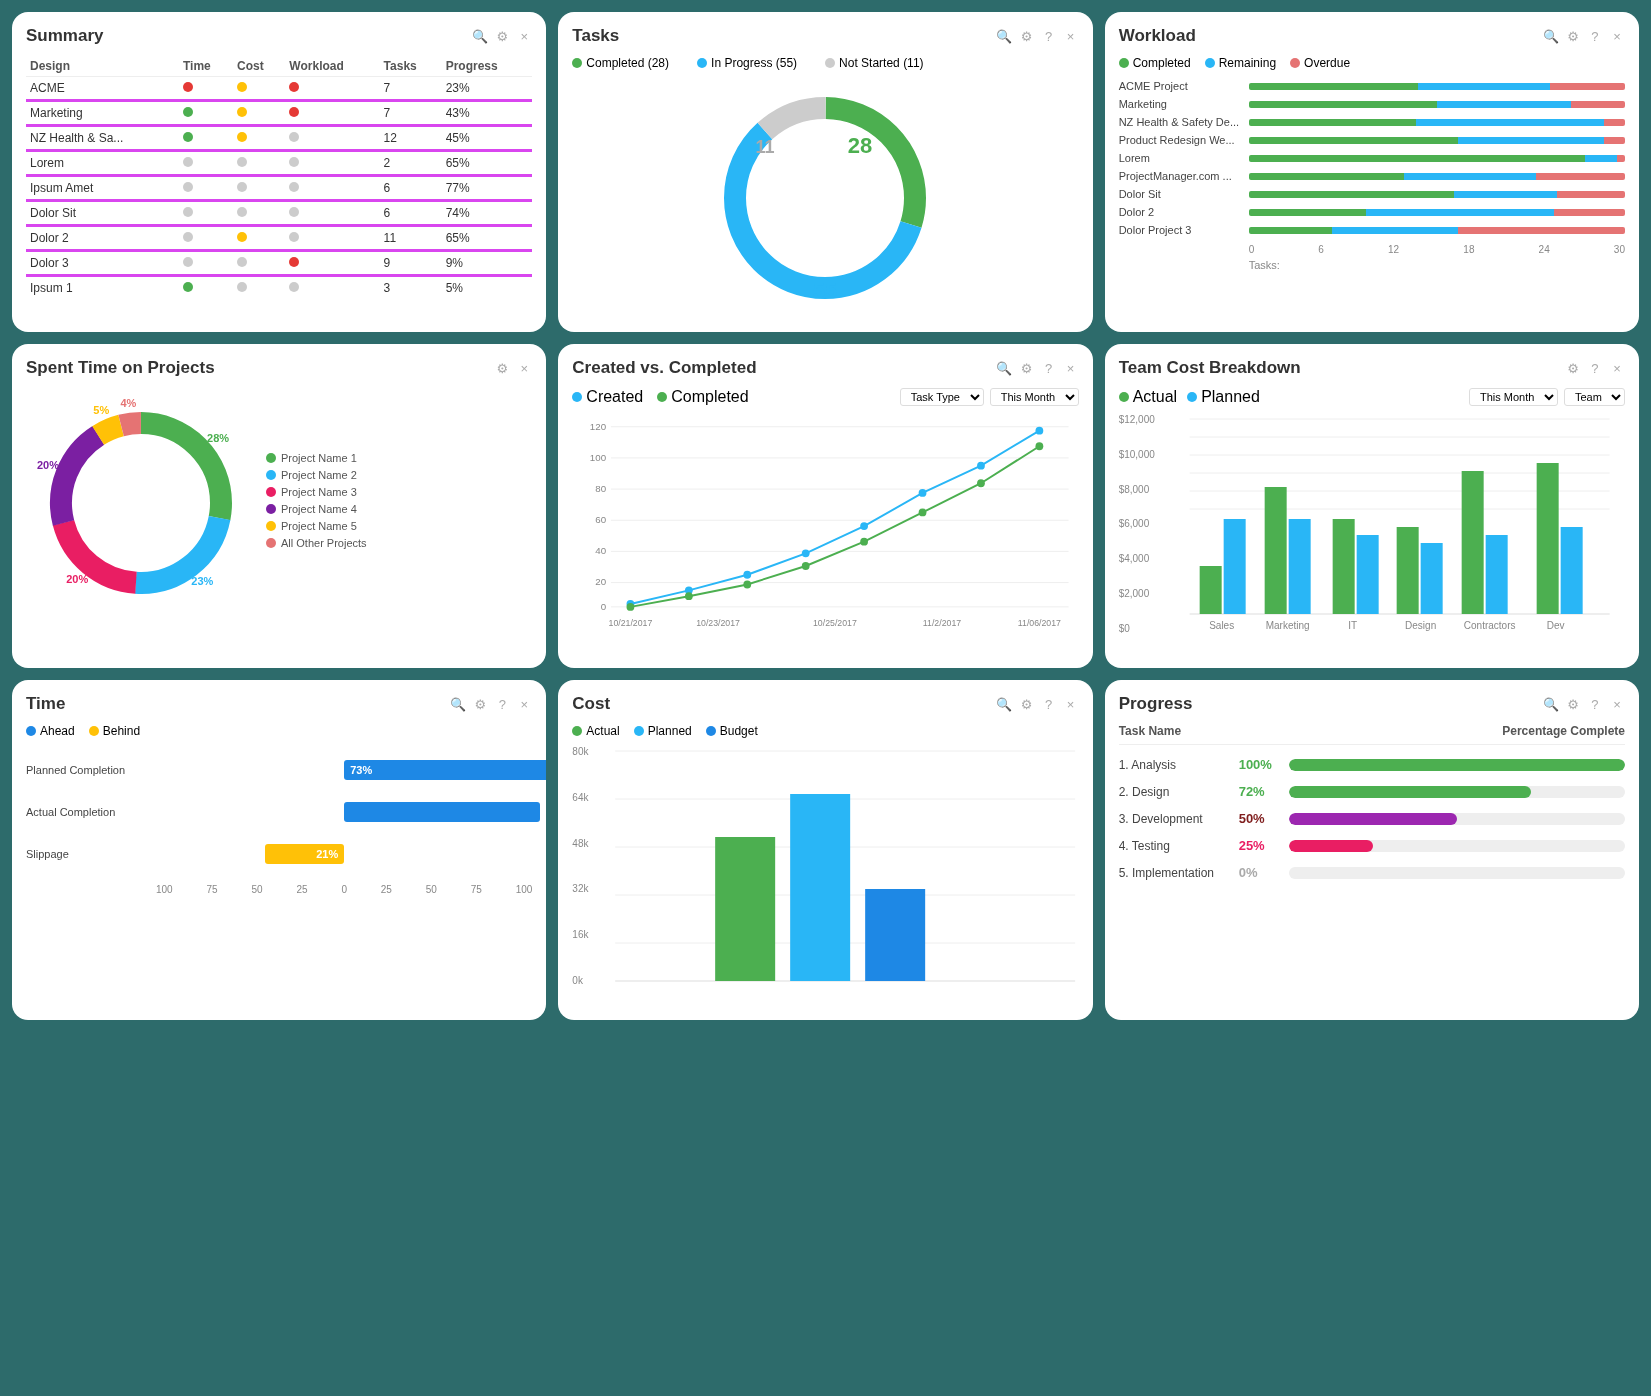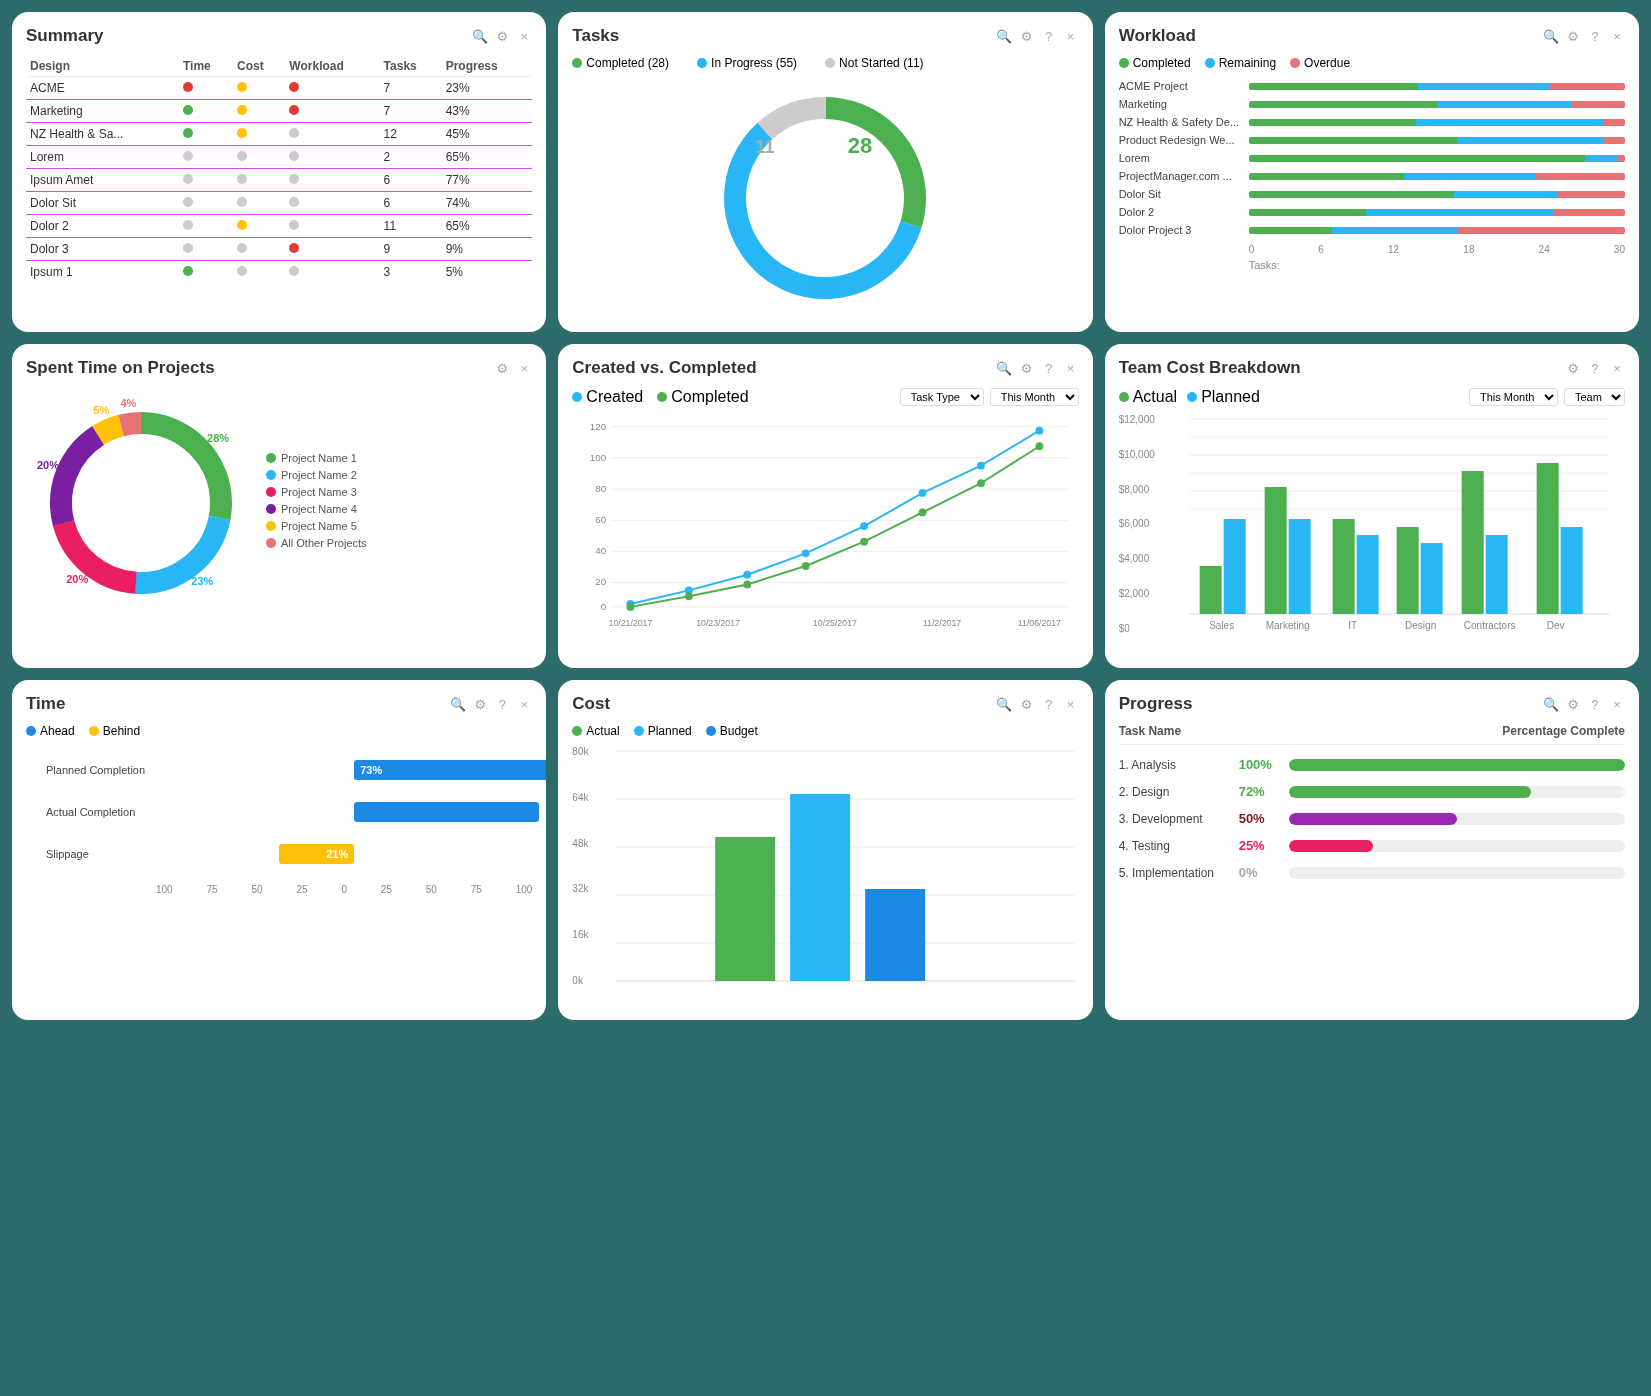--- a/index.html
+++ b/index.html
@@ -59,21 +59,21 @@
       font-weight: 600;
       padding: 3px 4px;
       border-bottom: 1px solid #eee;
     }
     .summary-table td {
       padding: 4px 4px;
       color: #333;
       font-size: 12px;
     }
     .summary-table tr:not(:last-child) td {
-      border-bottom: 1px solid #d946ef;
+      border-bottom: 3px solid #d946ef;
     }
     .dot {
       width: 10px; height: 10px;
       border-radius: 50%;
       display: inline-block;
     }
 
     
     .tasks-legend {
       display: flex;
@@ -119,21 +119,21 @@
     .spent-legend-item { display: flex; align-items: center; gap: 5px; margin-bottom: 5px; }
     .spent-content { display: flex; align-items: center; gap: 10px; }
     .cvc-dropdown {
       border: 1px solid #ddd; border-radius: 3px;
       padding: 1px 6px; font-size: 11px; cursor: pointer; background: #fff;
     }
 
     
     .time-legend { display: flex; gap: 14px; font-size: 12px; margin-bottom: 10px; align-items: flex-end; }
     .time-row { display: flex; align-items: center; font-size: 12px; }
-    .time-label { width: 130px; color: #444; font-size: 11px; margin-left: 20px; }
+    .time-label { width: 130px; color: #444; font-size: 11px; }
 
     
     .cost-legend { display: flex; gap: 14px; font-size: 12px; margin-bottom: 8px; }
     .progress-row { display: flex; align-items: center; margin-bottom: 12px; }
     .progress-task-name { width: 120px; color: #444; font-size: 12px; }
     .progress-pct { width: 50px; font-weight: 700; font-size: 13px; }
     .progress-bar-track { flex: 1; height: 12px; background: #eee; border-radius: 6px; overflow: hidden; }
     .progress-bar-fill { height: 100%; border-radius: 6px; }
   </style>
 </head>

